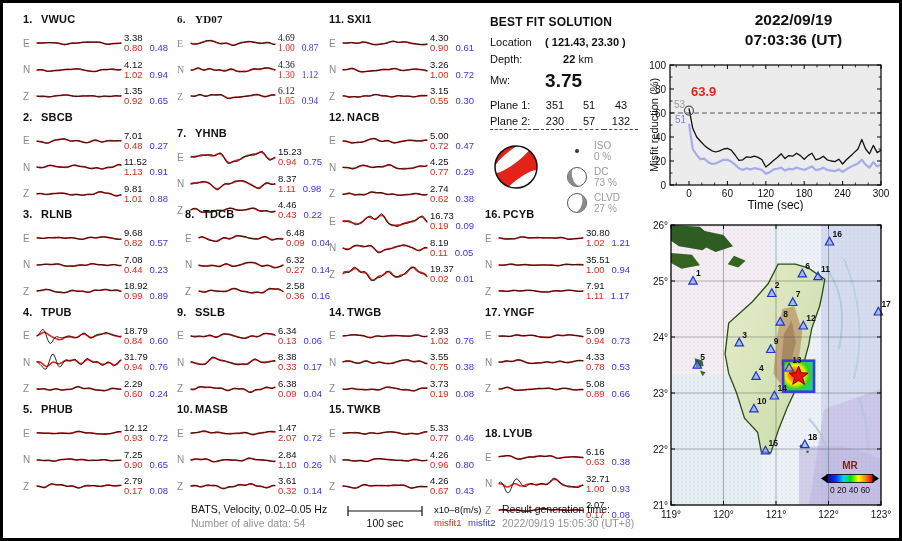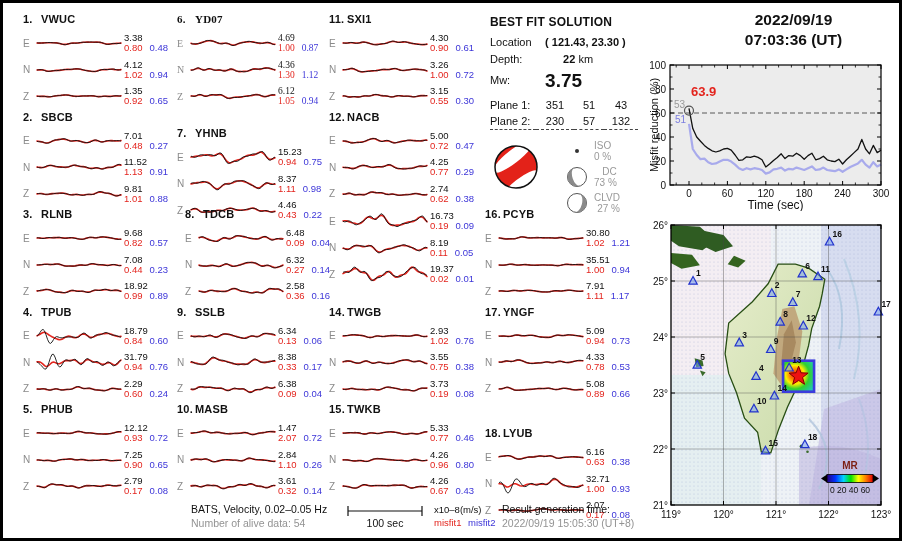--- a/index.html
+++ b/index.html
@@ -22,21 +22,21 @@
   .sol-row{margin-bottom:5px;white-space:nowrap;}
   .sol-lab{display:inline-block;min-width:52px;}
   .sol-bold{font-weight:bold;margin-top:32px;}
   .mw-val{font-size:19px;font-weight:bold;vertical-align:middle;}
   .sol-table{border-collapse:collapse;margin-top:3px;font-size:11px;}
   .sol-table td{padding:2px 0;}
   .sol-table .hdr td{border-top:1px dashed #444;}
   .sol-table .last td{border-bottom:1px dashed #444;}
   .c2{width:38px;text-align:center;} .c3{width:30px;text-align:center;} .c4{width:34px;text-align:center;}
   .c1{width:46px;}
-  .mech{display:flex;margin-top:10px;align-items:flex-start;text-align:right;}
+  .mech{display:flex;margin-top:10px;align-items:flex-start;}
   .decomp{margin-left:24px;color:#999;font-size:10px;}
   .decomp-item{display:flex;align-items:center;margin-bottom:4px;}
   .decomp-txt{margin-left:6px;line-height:11px;}
   
   .datetime{position:absolute;left:688px;top:7px;width:205px;text-align:center;
             font-weight:bold;font-size:15.5px;line-height:20px;}
   
   .abs{position:absolute;}
   
   .foot{position:absolute;font-size:10.5px;white-space:nowrap;}

